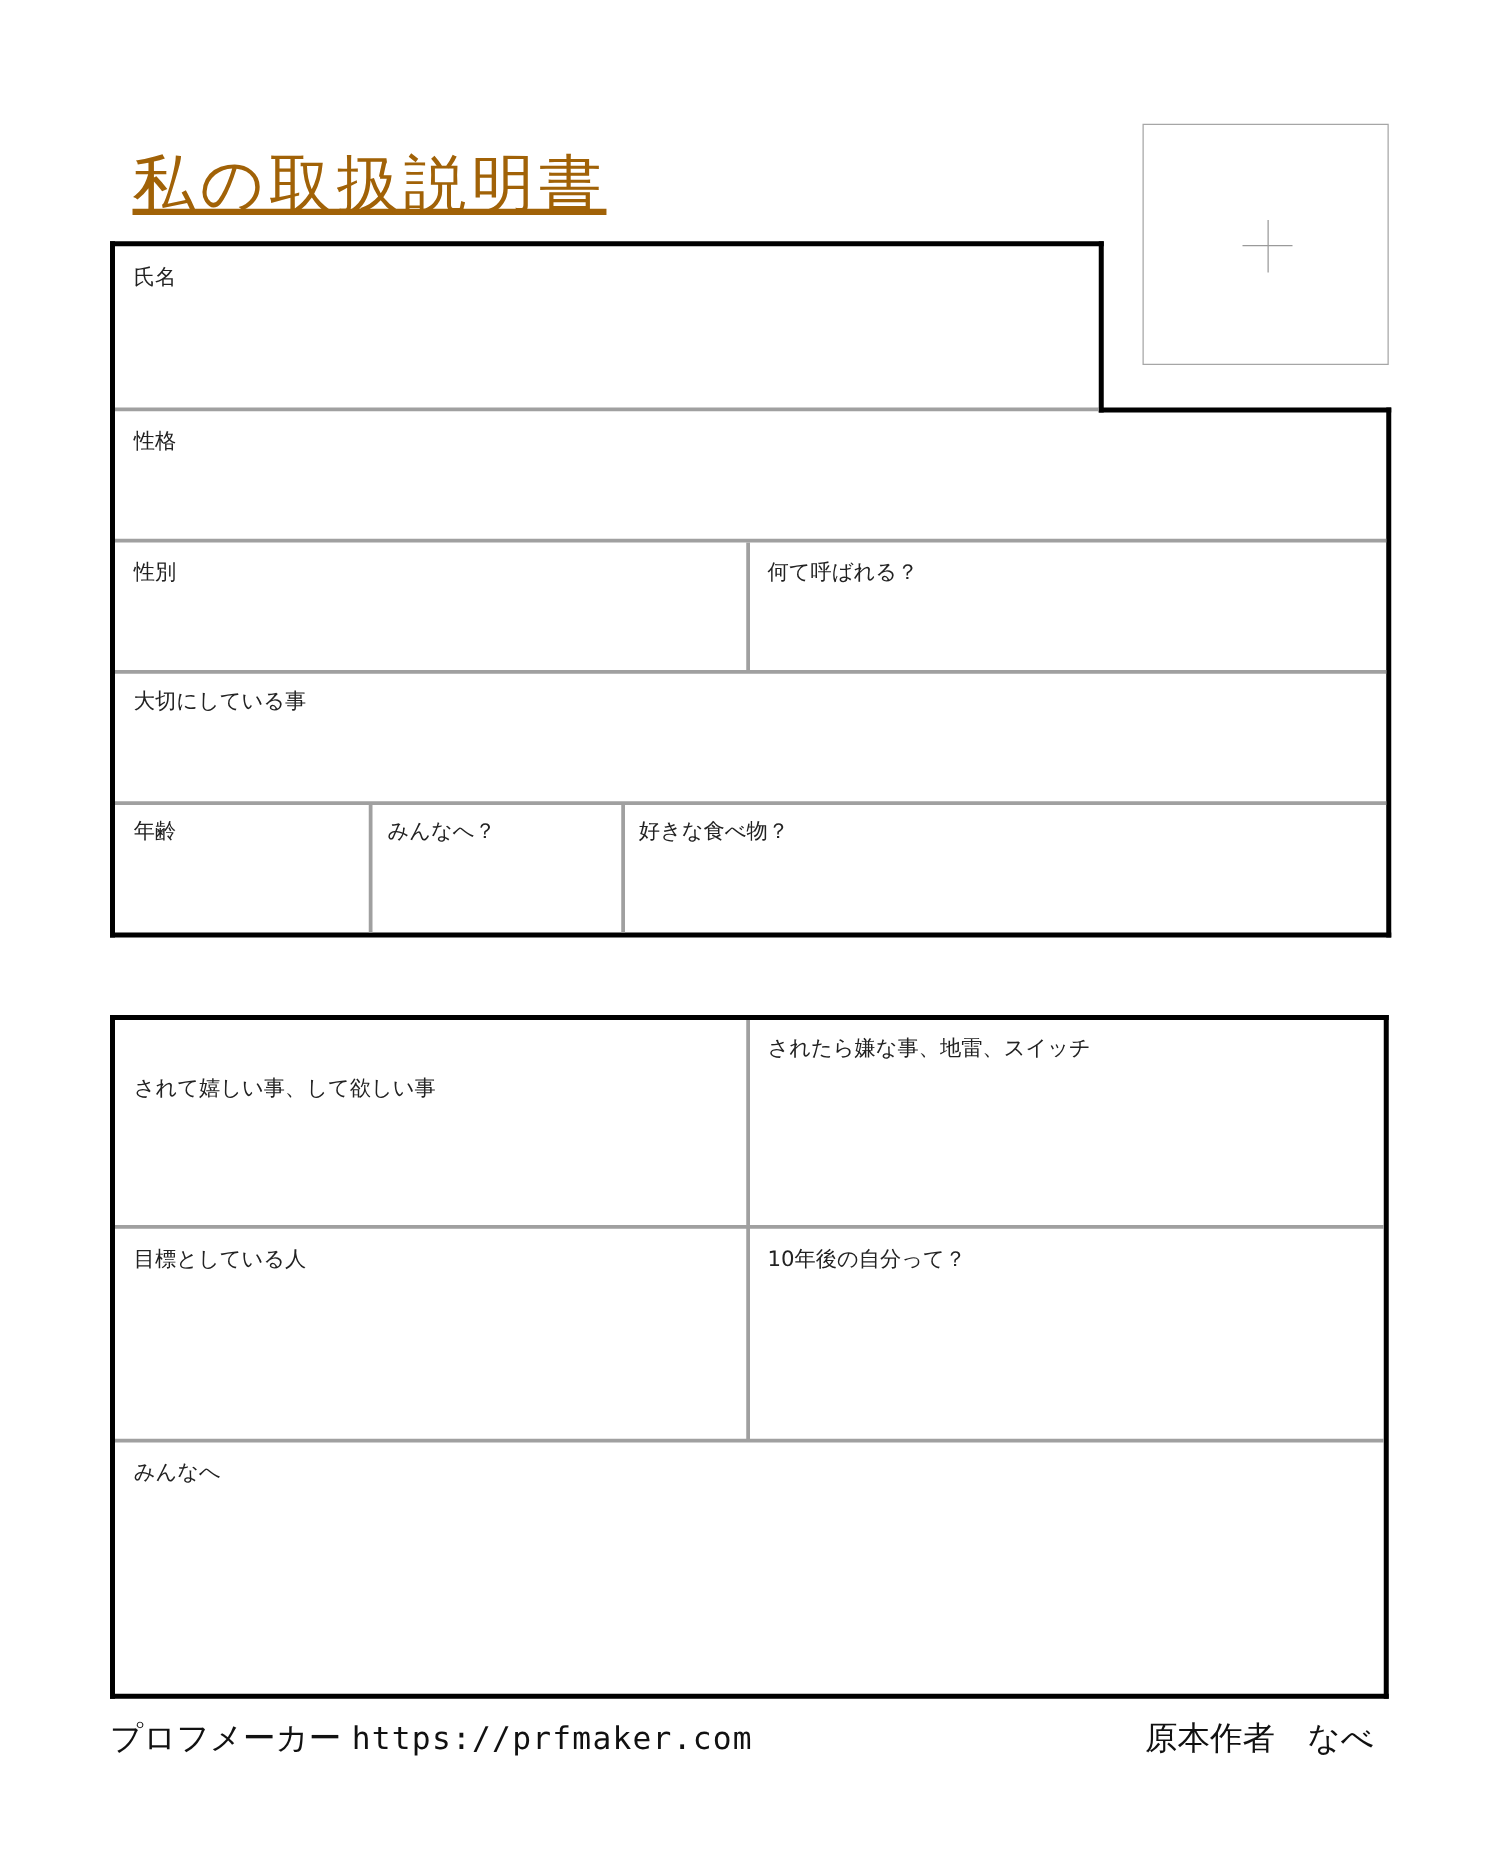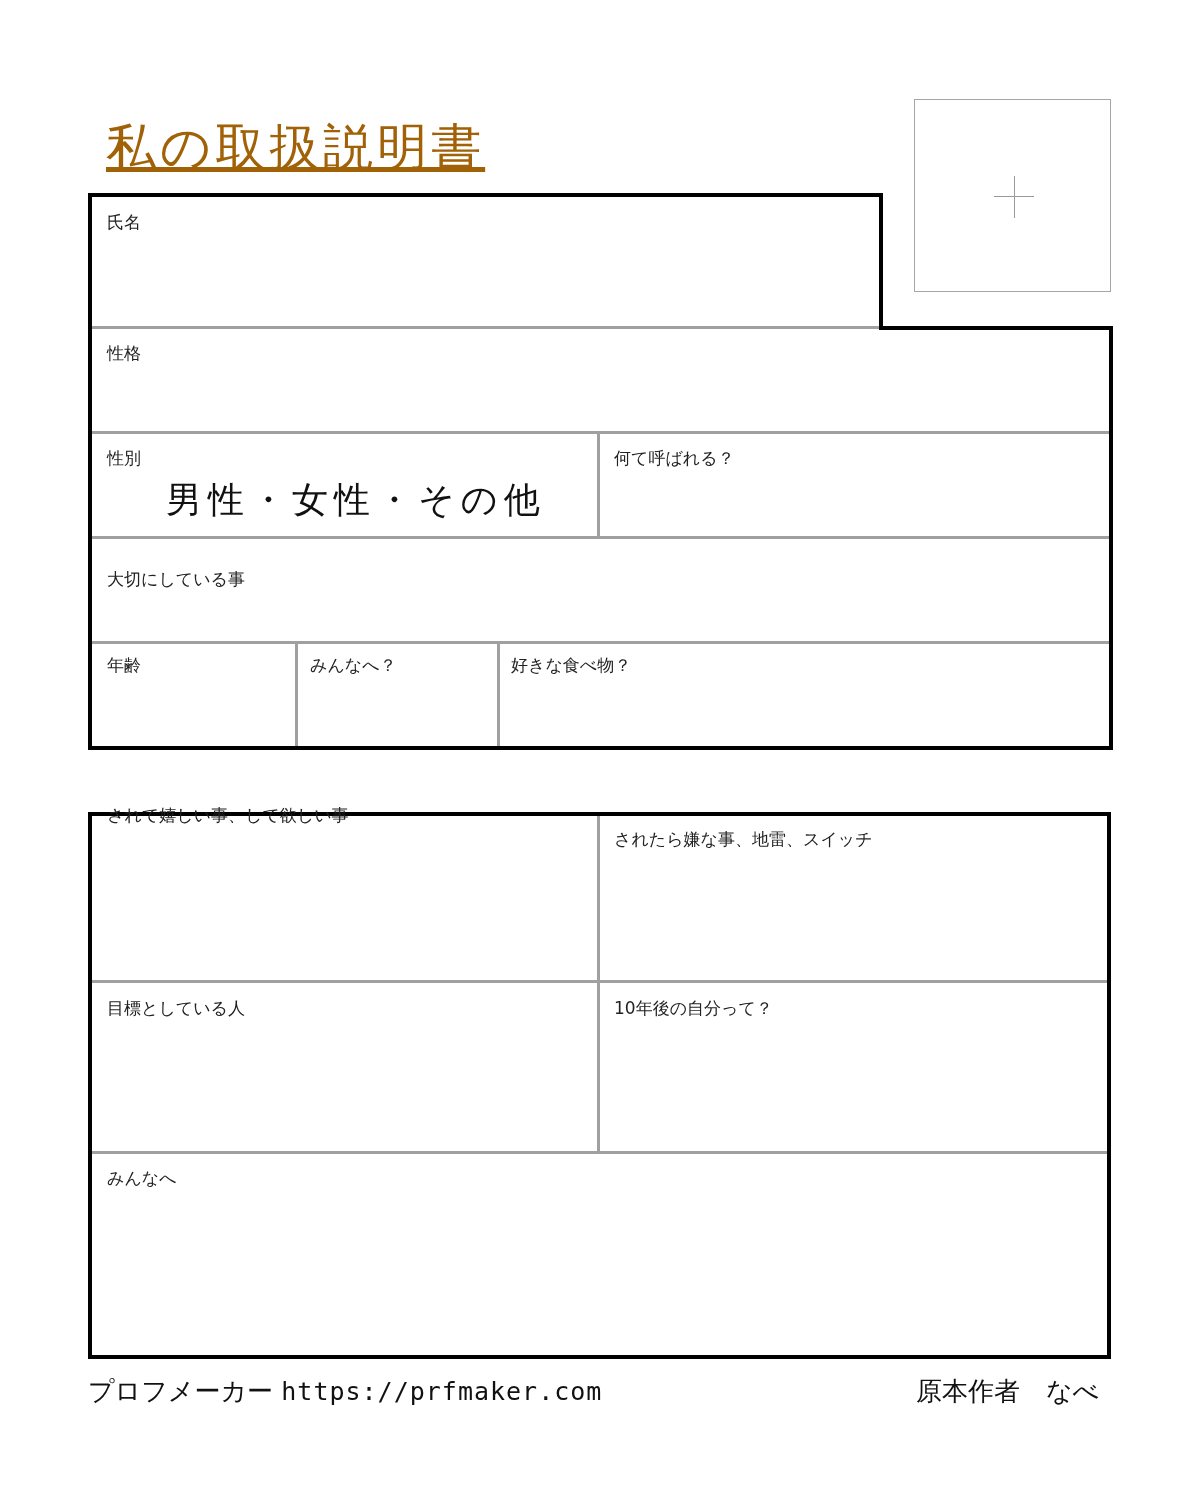--- a/index.html
+++ b/index.html
@@ -48,27 +48,26 @@
   <div class="abs gray" style="left:497px;top:644px;width:3px;height:102px;"></div>
 
   <div class="abs" style="left:92px;top:197px;width:787px;height:129px;">
     <span class="cell label" style="left:15px;top:14px;">氏名</span>
   </div>
   <div class="abs" style="left:92px;top:329px;width:1017px;height:102px;">
     <span class="cell label" style="left:15px;top:13px;">性格</span>
   </div>
   <div class="abs" style="left:92px;top:434px;width:589px;height:102px;">
     <span class="cell label" style="left:15px;top:13px;">性別</span>
-    <span class="cell big" style="left:74px;top:44px;">男性・女性・その他</span>
   </div>
   <div class="abs" style="left:600px;top:434px;width:409px;height:102px;">
     <span class="cell label" style="left:14px;top:13px;">何て呼ばれる？</span>
   </div>
   <div class="abs" style="left:92px;top:539px;width:1017px;height:102px;">
-    <span class="cell label" style="left:15px;top:29px;">大切にしている事</span>
+    <span class="cell label" style="left:15px;top:11px;">大切にしている事</span>
   </div>
   <div class="abs" style="left:92px;top:644px;width:203px;height:102px;">
     <span class="cell label" style="left:15px;top:10px;">年齢</span>
   </div>
   <div class="abs" style="left:298px;top:644px;width:199px;height:102px;">
     <span class="cell label" style="left:12px;top:10px;">みんなへ？</span>
   </div>
   <div class="abs" style="left:500px;top:644px;width:609px;height:102px;">
     <span class="cell label" style="left:11px;top:10px;">好きな食べ物？</span>
   </div>
@@ -77,21 +76,21 @@
 <div>
   <div class="abs blk" style="left:88px;top:812px;width:1023px;height:4px;"></div>
   <div class="abs blk" style="left:88px;top:812px;width:4px;height:547px;"></div>
   <div class="abs blk" style="left:1107px;top:812px;width:4px;height:547px;"></div>
   <div class="abs blk" style="left:88px;top:1355px;width:1023px;height:4px;"></div>
 
   <div class="abs gray" style="left:597px;top:816px;width:3px;height:336px;"></div>
   <div class="abs gray" style="left:92px;top:980px;width:1015px;height:3px;"></div>
   <div class="abs gray" style="left:92px;top:1151px;width:1015px;height:3px;"></div>
 
-  <div class="abs" style="left:92px;top:792px;width:505px;height:184px;">
+  <div class="abs" style="left:92px;top:848px;width:505px;height:184px;">
     <span class="cell label" style="left:15px;top:12px;">されて嬉しい事、して欲しい事</span>
   </div>
   <div class="abs" style="left:600px;top:816px;width:507px;height:164px;">
     <span class="cell label" style="left:14px;top:12px;">されたら嫌な事、地雷、スイッチ</span>
   </div>
   <div class="abs" style="left:92px;top:983px;width:505px;height:168px;">
     <span class="cell label" style="left:15px;top:14px;">目標としている人</span>
   </div>
   <div class="abs" style="left:600px;top:983px;width:521px;height:168px;">
     <span class="cell label" style="left:14px;top:14px;">10年後の自分って？</span>

